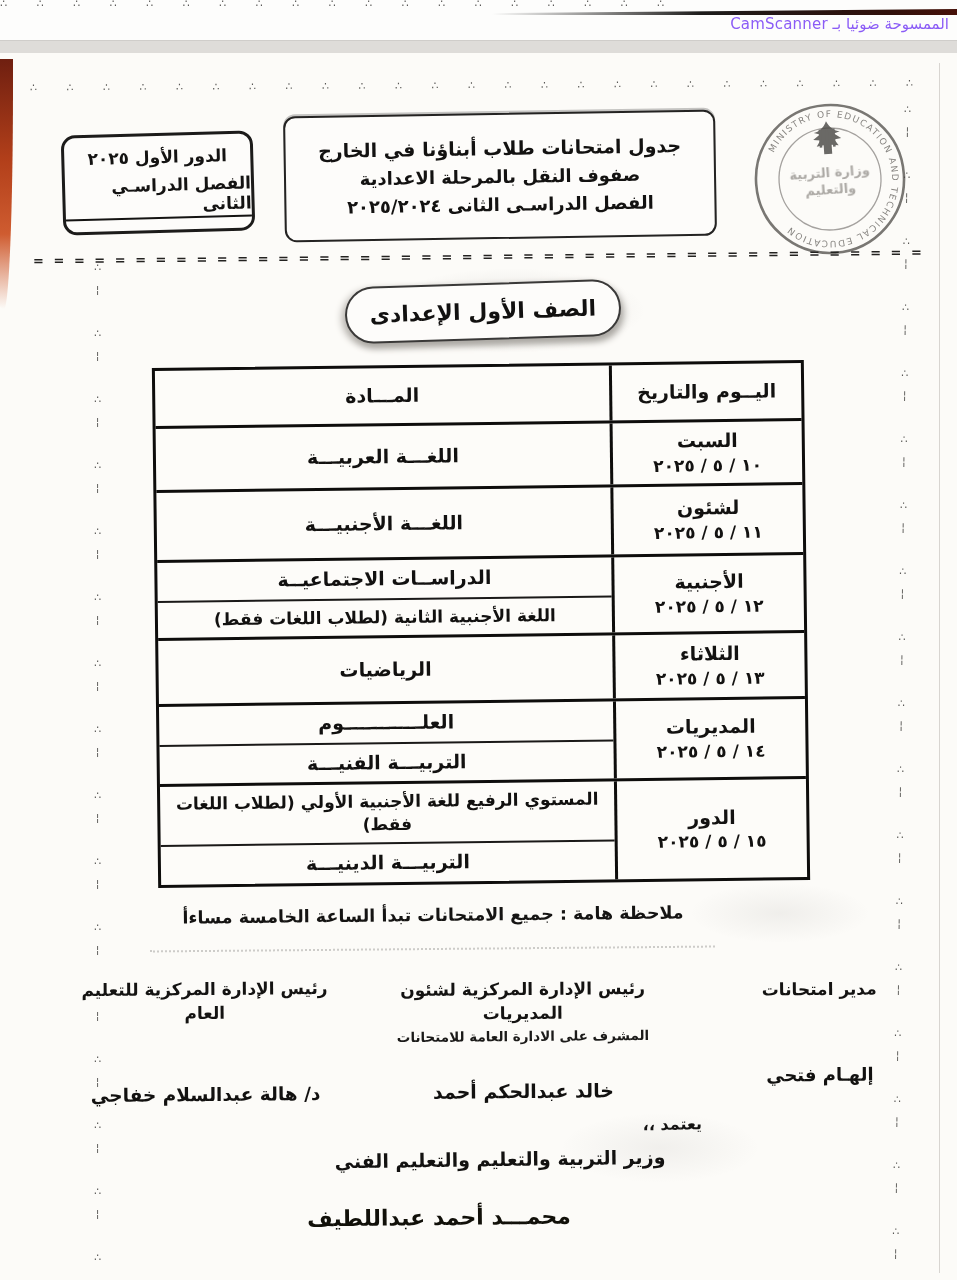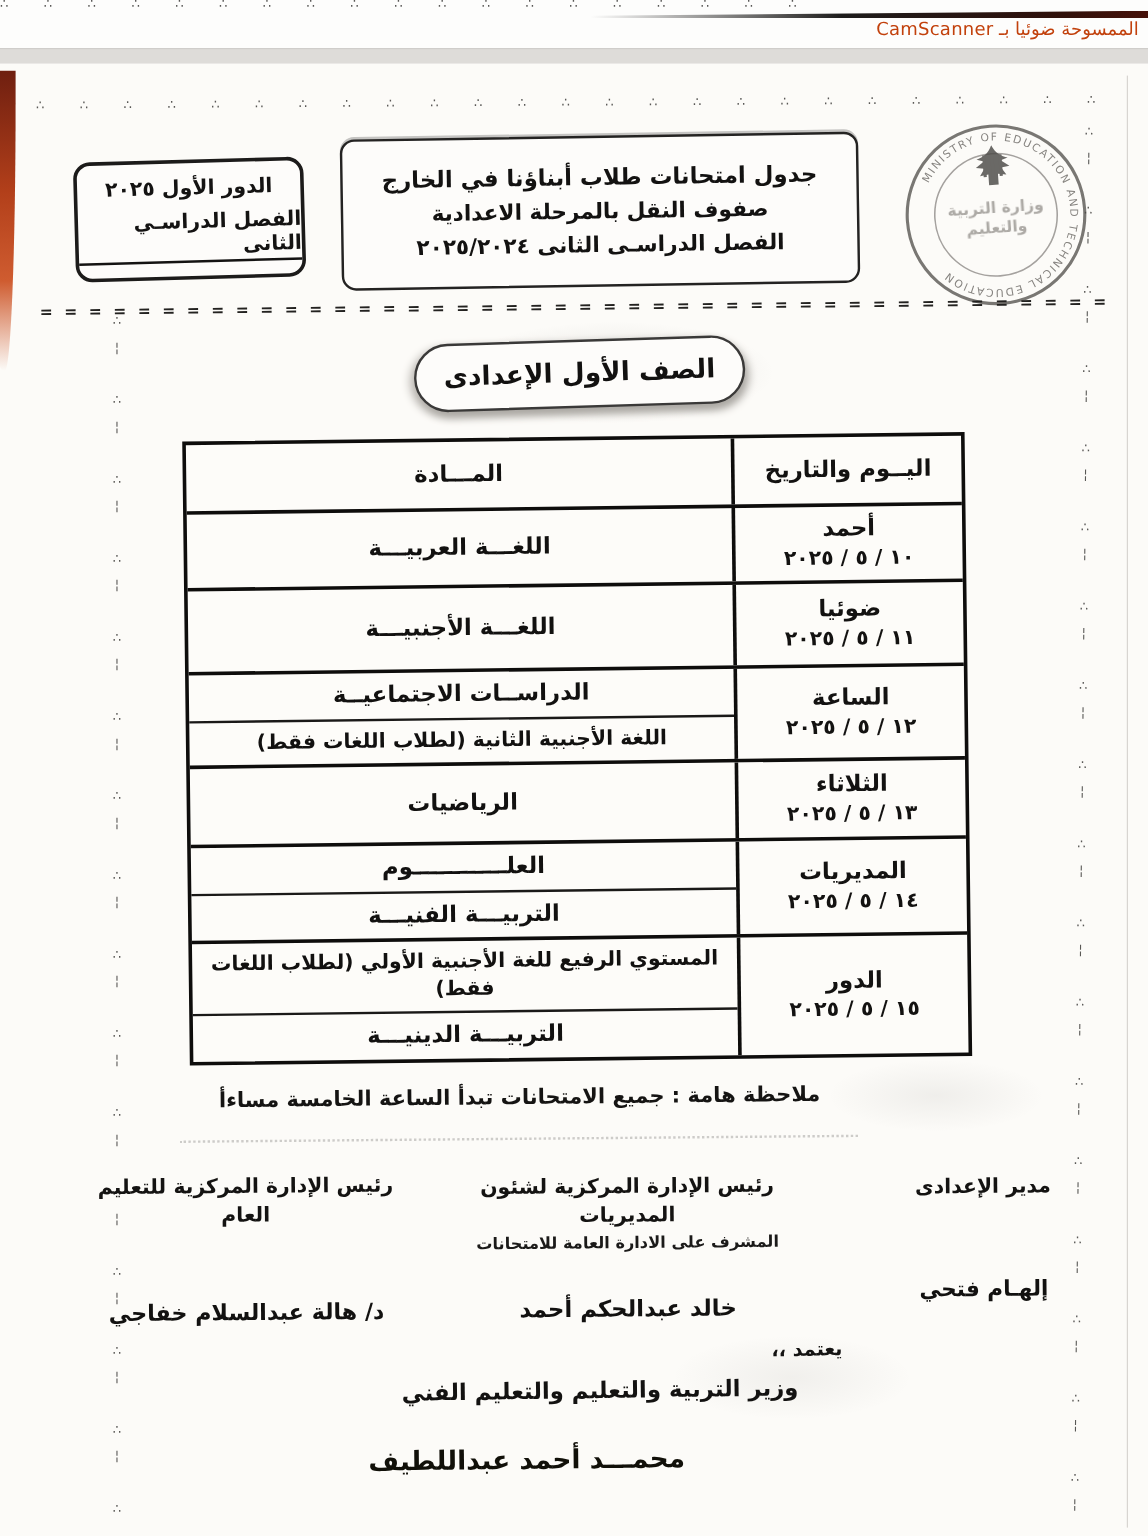--- a/index.html
+++ b/index.html
@@ -6,21 +6,21 @@
   html,body { width:957px; height:1280px; }
   body { font-family:"DejaVu Sans", sans-serif; background:#ffffff; position:relative; overflow:hidden; }
   .page { position:absolute; left:0; top:0; width:957px; height:1280px; }
 
   
   .banner { position:absolute; left:0; top:0; width:957px; height:40px; background:#fdfdfc; z-index:5; }
   .banner-divider { position:absolute; left:0; top:40px; width:957px; height:13px; background:#dedcd9; border-top:1px solid #cfcdca; z-index:5; }
   .cam-line { position:absolute; right:0; top:9px; width:465px; height:6px;
               background:linear-gradient(to right, rgba(25,25,25,0), #1d1c1b 45%, #30100a 85%, #471109);
               clip-path:polygon(0 70%, 100% 0, 100% 100%, 0 100%); }
-  .cam-text { position:absolute; right:8px; top:15px; direction:rtl; font-size:15px; color:#c2410c; letter-spacing:.2px; }
+  .cam-text { position:absolute; right:8px; top:15px; direction:rtl; font-size:15px; color:#8b5cf6; letter-spacing:.2px; }
 
   
   .sheet { position:absolute; left:0; top:53px; width:957px; height:1227px; background:#fcfbf8; }
   .smudge { position:absolute; border-radius:50%; pointer-events:none; }
 
   .red-edge { position:absolute; left:0; top:6px; width:13px; height:250px;
               background:linear-gradient(180deg,#6f1f10,#b23f1a 40%,#cf5c30 70%,rgba(207,92,48,0));
               border-radius:0 0 70% 4px / 0 0 90% 4px; }
   .page-edge-right { position:absolute; left:939px; top:10px; width:1px; height:1210px; background:#d8d5d1; }
 
@@ -160,41 +160,41 @@
         <div class="day-cell">
           <div class="day-name">اليــوم والتاريخ</div>
         </div>
         <div class="subj-cell">
           <div class="subj">المـــادة</div>
         </div>
       </div>
 
       <div class="trow" style="min-height:64px;">
         <div class="day-cell">
-          <div class="day-name">أحمد</div>
+          <div class="day-name">السبت</div>
           <div class="day-date">١٠ / ٥ / ٢٠٢٥</div>
         </div>
         <div class="subj-cell">
           <div class="subj">اللغـــة العربيـــة</div>
         </div>
       </div>
 
       <div class="trow" style="min-height:70px;">
         <div class="day-cell">
-          <div class="day-name">ضوئيا</div>
+          <div class="day-name">لشئون</div>
           <div class="day-date">١١ / ٥ / ٢٠٢٥</div>
         </div>
         <div class="subj-cell">
           <div class="subj">اللغـــة الأجنبيـــة</div>
         </div>
       </div>
 
       <div class="trow" style="min-height:78px;">
         <div class="day-cell">
-          <div class="day-name">الساعة</div>
+          <div class="day-name">الأجنبية</div>
           <div class="day-date">١٢ / ٥ / ٢٠٢٥</div>
         </div>
         <div class="subj-cell">
           <div class="subj">الدراســات الاجتماعيــة</div>
           <div class="subj small">اللغة الأجنبية الثانية (لطلاب اللغات فقط)</div>
         </div>
       </div>
 
       <div class="trow" style="min-height:66px;">
         <div class="day-cell">
@@ -227,21 +227,21 @@
           <div class="subj">التربيـــة الدينيـــة</div>
         </div>
       </div>
 
     </div>
 
     <div class="note">ملاحظة هامة : جميع الامتحانات تبدأ الساعة الخامسة مساءأ</div>
     <div class="note-underline"></div>
 
     <div class="sig sig-director">
-      <div class="title">مدير الإعدادى</div>
+      <div class="title">مدير امتحانات</div>
       <div class="name">إلهـام فتحي</div>
     </div>
 
     <div class="sig sig-central">
       <div class="title">رئيس الإدارة المركزية لشئون المديريات</div>
       <div class="subtitle">المشرف على الادارة العامة للامتحانات</div>
       <div class="name">خالد عبدالحكم أحمد</div>
     </div>
 
     <div class="sig sig-general">

